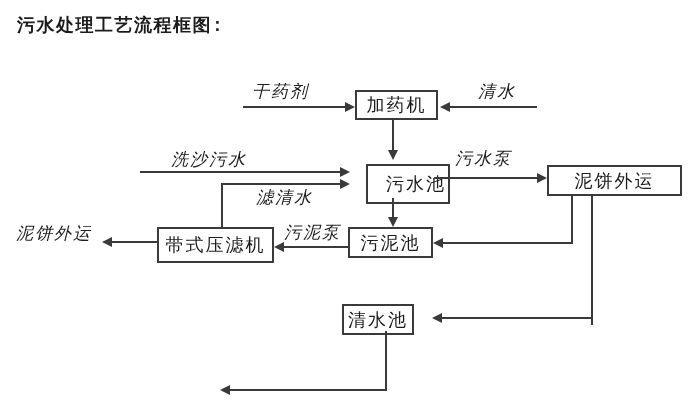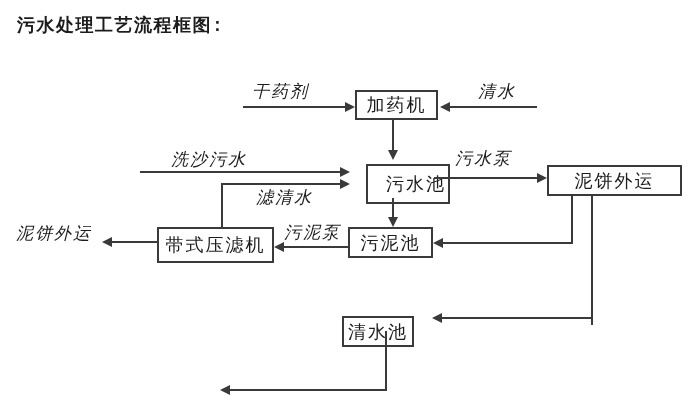--- a/index.html
+++ b/index.html
@@ -58,21 +58,21 @@
 
 <div class="canvas">
 
   <div class="title">污水处理工艺流程框图:</div>
 
   <div class="box" style="left:355px;top:90px;width:83px;height:30px;">加药机</div>
   <div class="box" style="left:366px;top:164px;width:84px;height:40px;padding-left:16px;">污水池</div>
   <div class="box" style="left:547px;top:165px;width:135px;height:31px;">泥饼外运</div>
   <div class="box" style="left:157px;top:227px;width:117px;height:36px;">带式压滤机</div>
   <div class="box" style="left:348px;top:227px;width:85px;height:31px;text-align:right;">污泥池</div>
-  <div class="box" style="left:342px;top:316px;width:72px;height:31px;">清水池</div>
+  <div class="box" style="left:342px;top:304px;width:72px;height:31px;">清水池</div>
 
   <div class="hline" style="left:243px;top:106px;width:102px;"></div>
   <div class="arr arr-r" style="left:345px;top:102px;"></div>
   <div class="lbl" style="left:252px;top:82px;">干药剂</div>
 
   <div class="hline" style="left:450px;top:106px;width:87px;"></div>
   <div class="arr arr-l" style="left:440px;top:102px;"></div>
   <div class="lbl" style="left:478px;top:82px;">清水</div>
 
   <div class="vline" style="left:392px;top:120px;height:31px;"></div>

